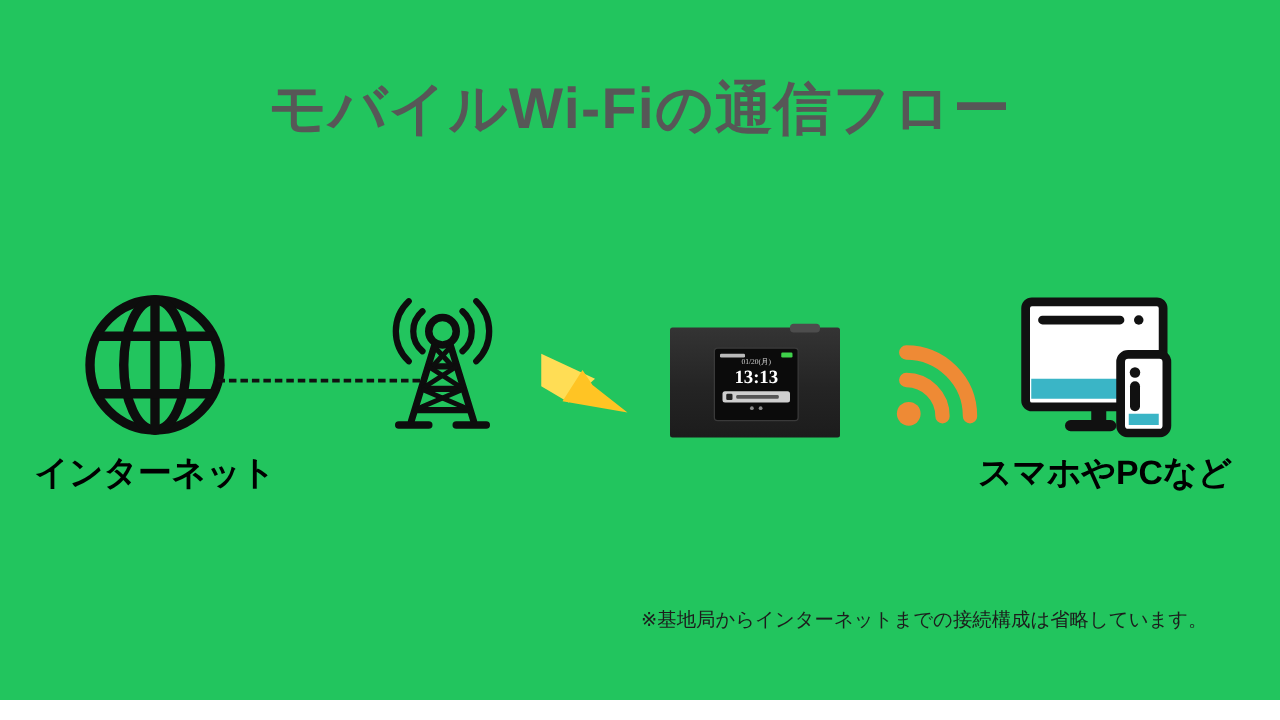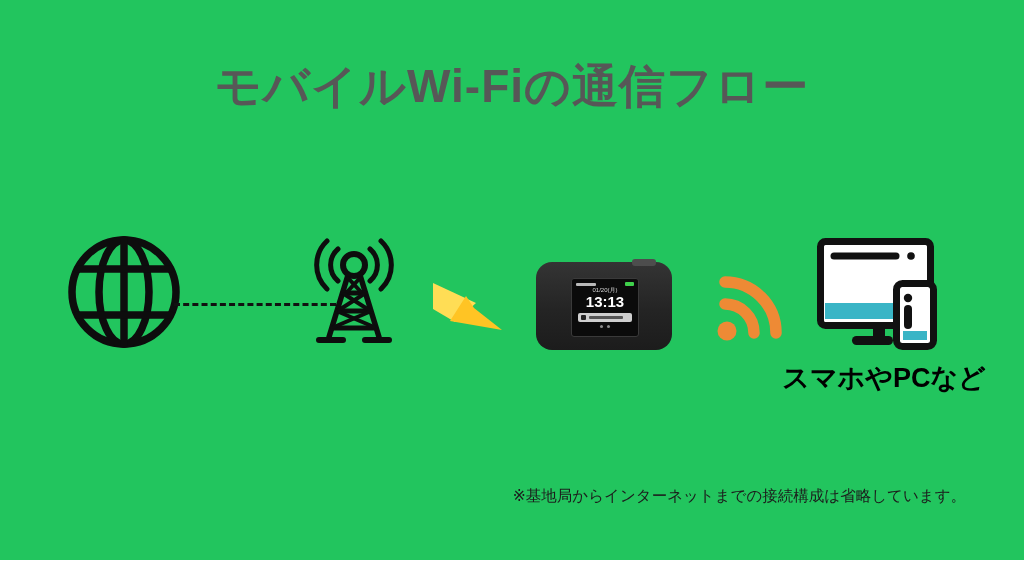--- a/index.html
+++ b/index.html
@@ -21,21 +21,22 @@
   .label-mobilewifi{left:504px;width:204px;}
   .label-devices{left:782px;width:204px;}
   .dashed-link{
     position:absolute;left:174px;top:303px;width:162px;height:0;
     border-top:3px dashed #111;
   }
   
   .router{
     position:absolute;left:536px;top:262px;width:136px;height:88px;
     background:linear-gradient(180deg,#343434 0%,#242424 55%,#1c1c1c 100%);
-    border-radius:16px;
+    border-radius:2px;
+    font-family:Liberation Serif, serif;
   }
   .router-btn{
     position:absolute;top:-3px;right:16px;width:24px;height:7px;
     background:#4d4d4d;border-radius:3px;
   }
   .router-screen{
     position:absolute;left:35px;top:16px;width:66px;height:57px;
     background:#0b0b0b;border:1px solid #3a3a3a;border-radius:3px;
     overflow:hidden;
   }
@@ -138,17 +139,18 @@
     <circle cx="96" cy="20" r="3.8" fill="#111111"></circle>
     <rect x="10" y="67" width="101" height="16" fill="#3ab5c6"></rect>
     <rect x="58" y="89" width="12" height="13" fill="#111111"></rect>
     <rect x="37" y="100" width="41" height="9" rx="4.5" fill="#111111"></rect>
     <rect x="81.5" y="47.5" width="37" height="63" rx="6" fill="#ffffff" stroke="#111111" stroke-width="7"></rect>
     <circle cx="93" cy="62" r="4.2" fill="#111111"></circle>
     <line x1="93" y1="73" x2="93" y2="89" stroke="#111111" stroke-width="8" stroke-linecap="round"></line>
     <rect x="88" y="95" width="24" height="9" fill="#3ab5c6"></rect>
   </svg>
 
+  <div class="node-label label-internet">インターネット</div>
   <div class="node-label label-devices">スマホやPCなど</div>
 
   <div class="footer-note">※基地局からインターネットまでの接続構成は省略しています。</div>
 
 </div>
 
 </body></html>

